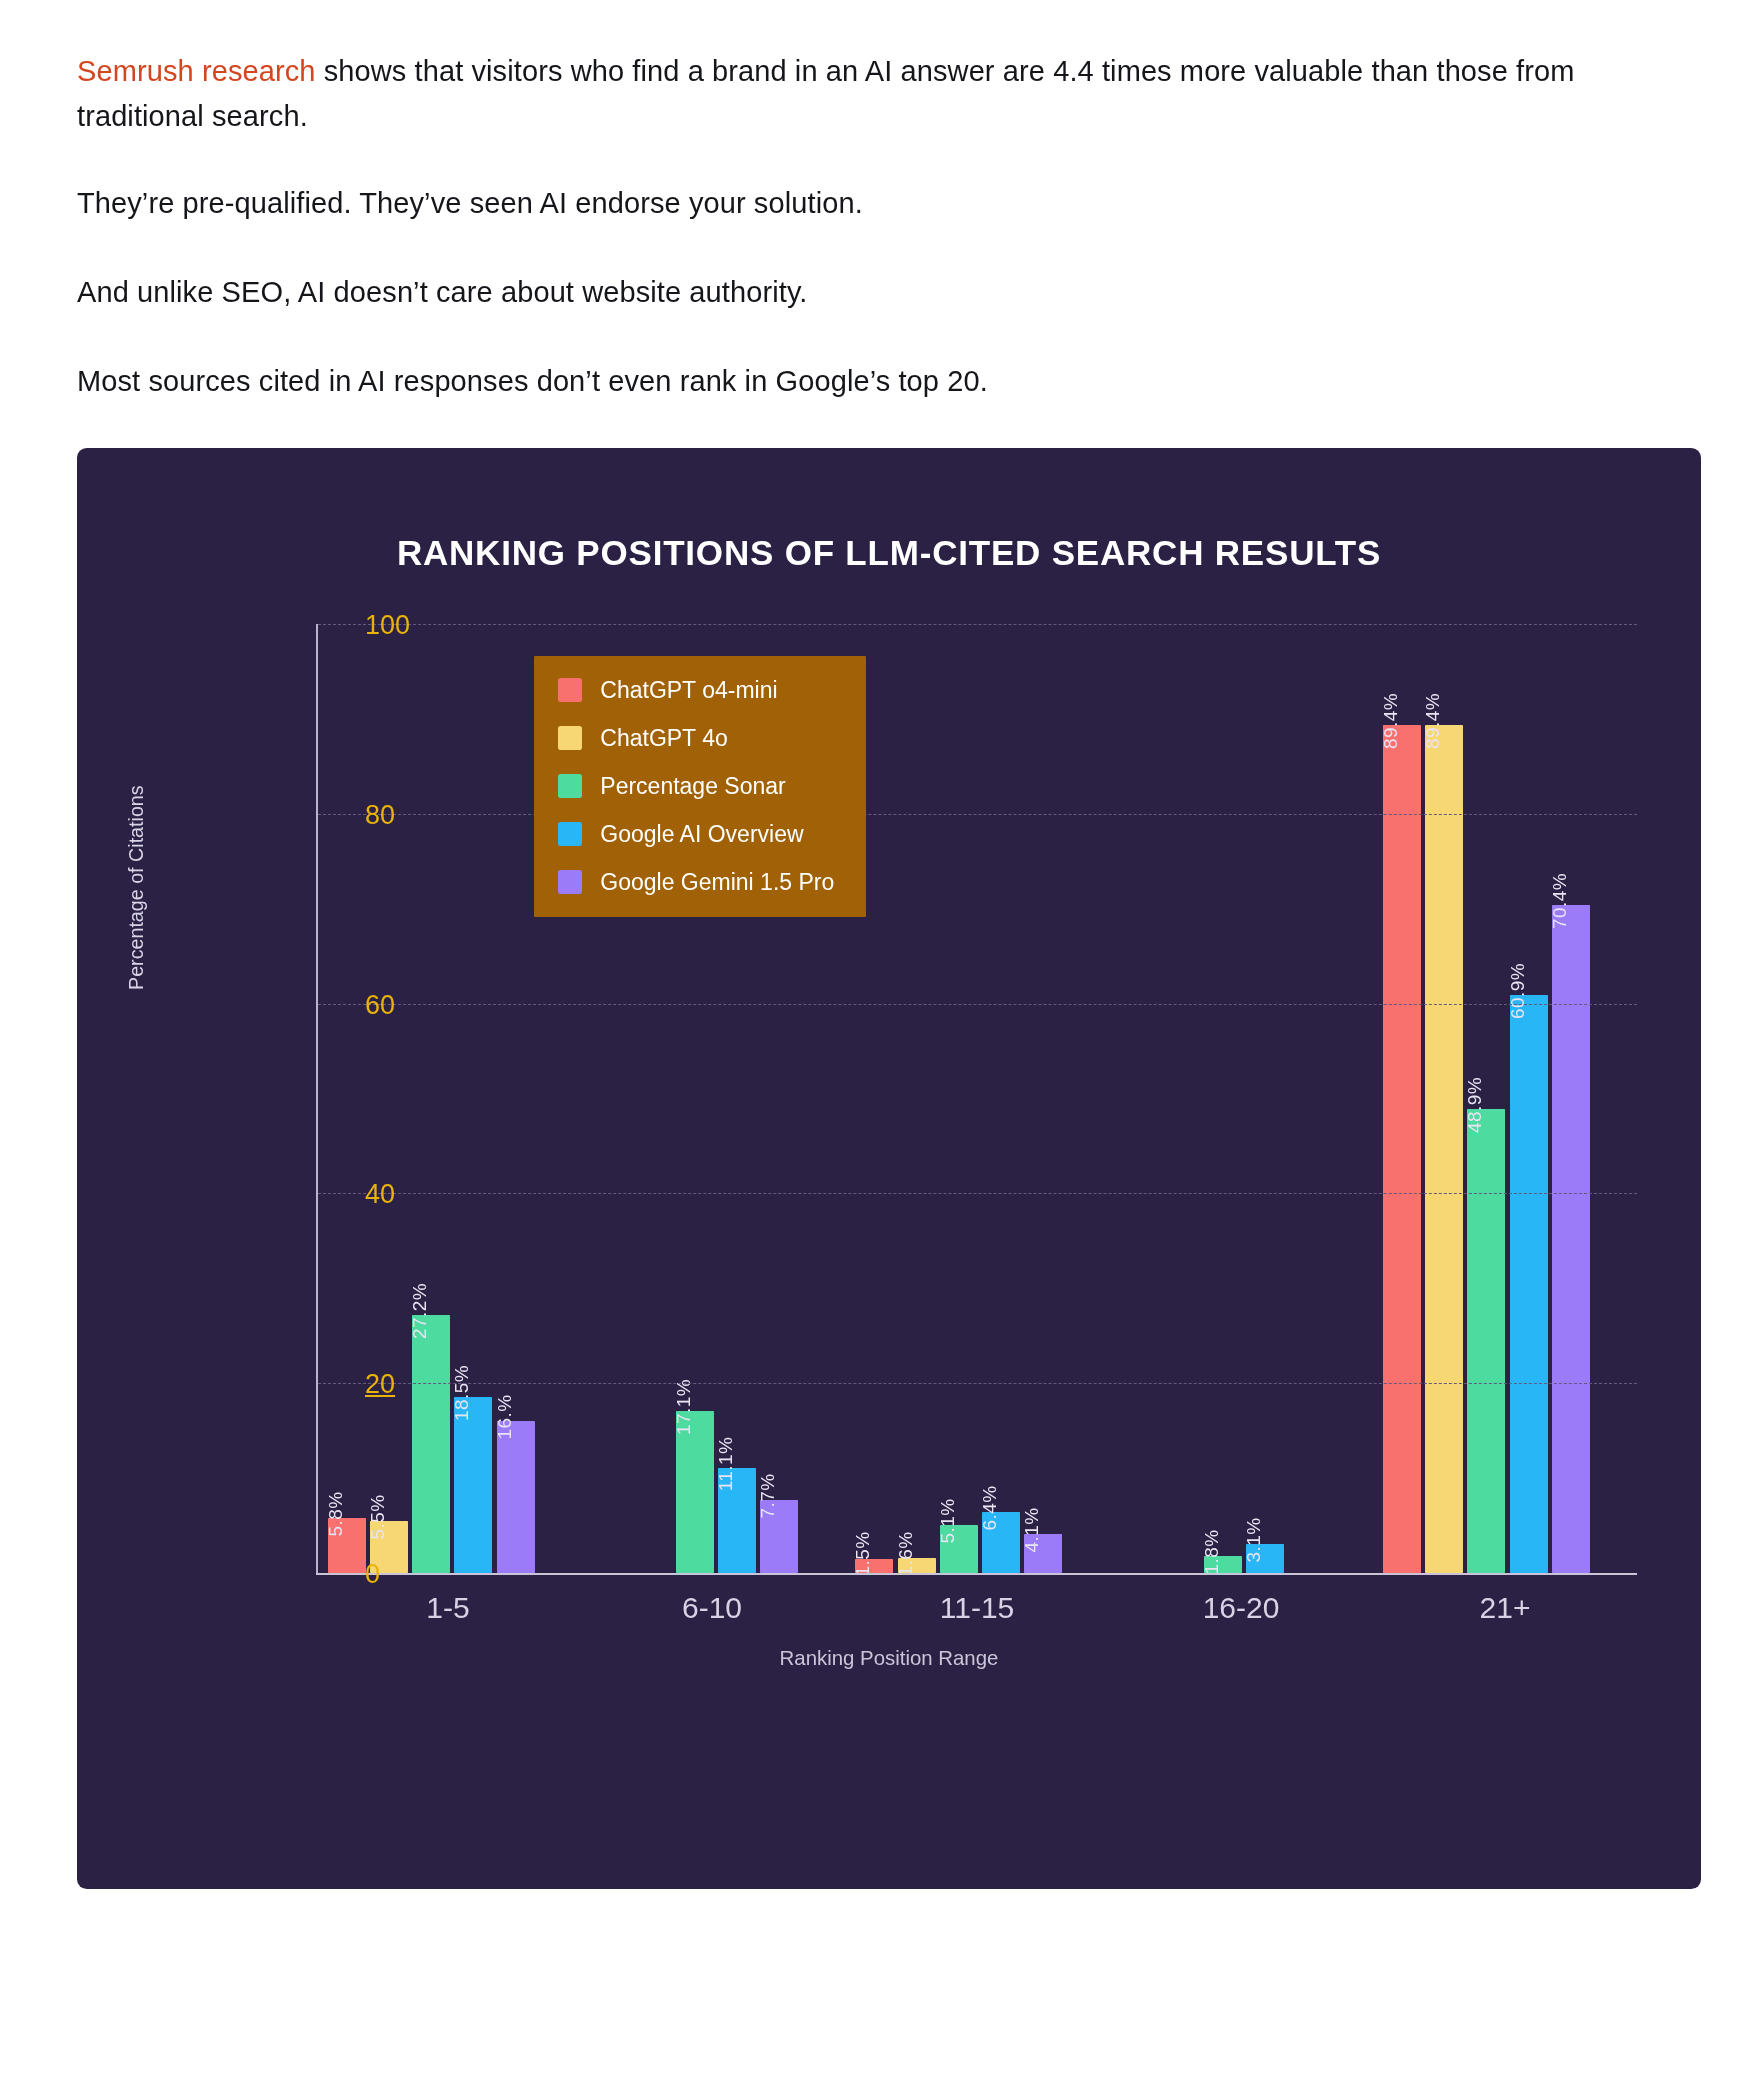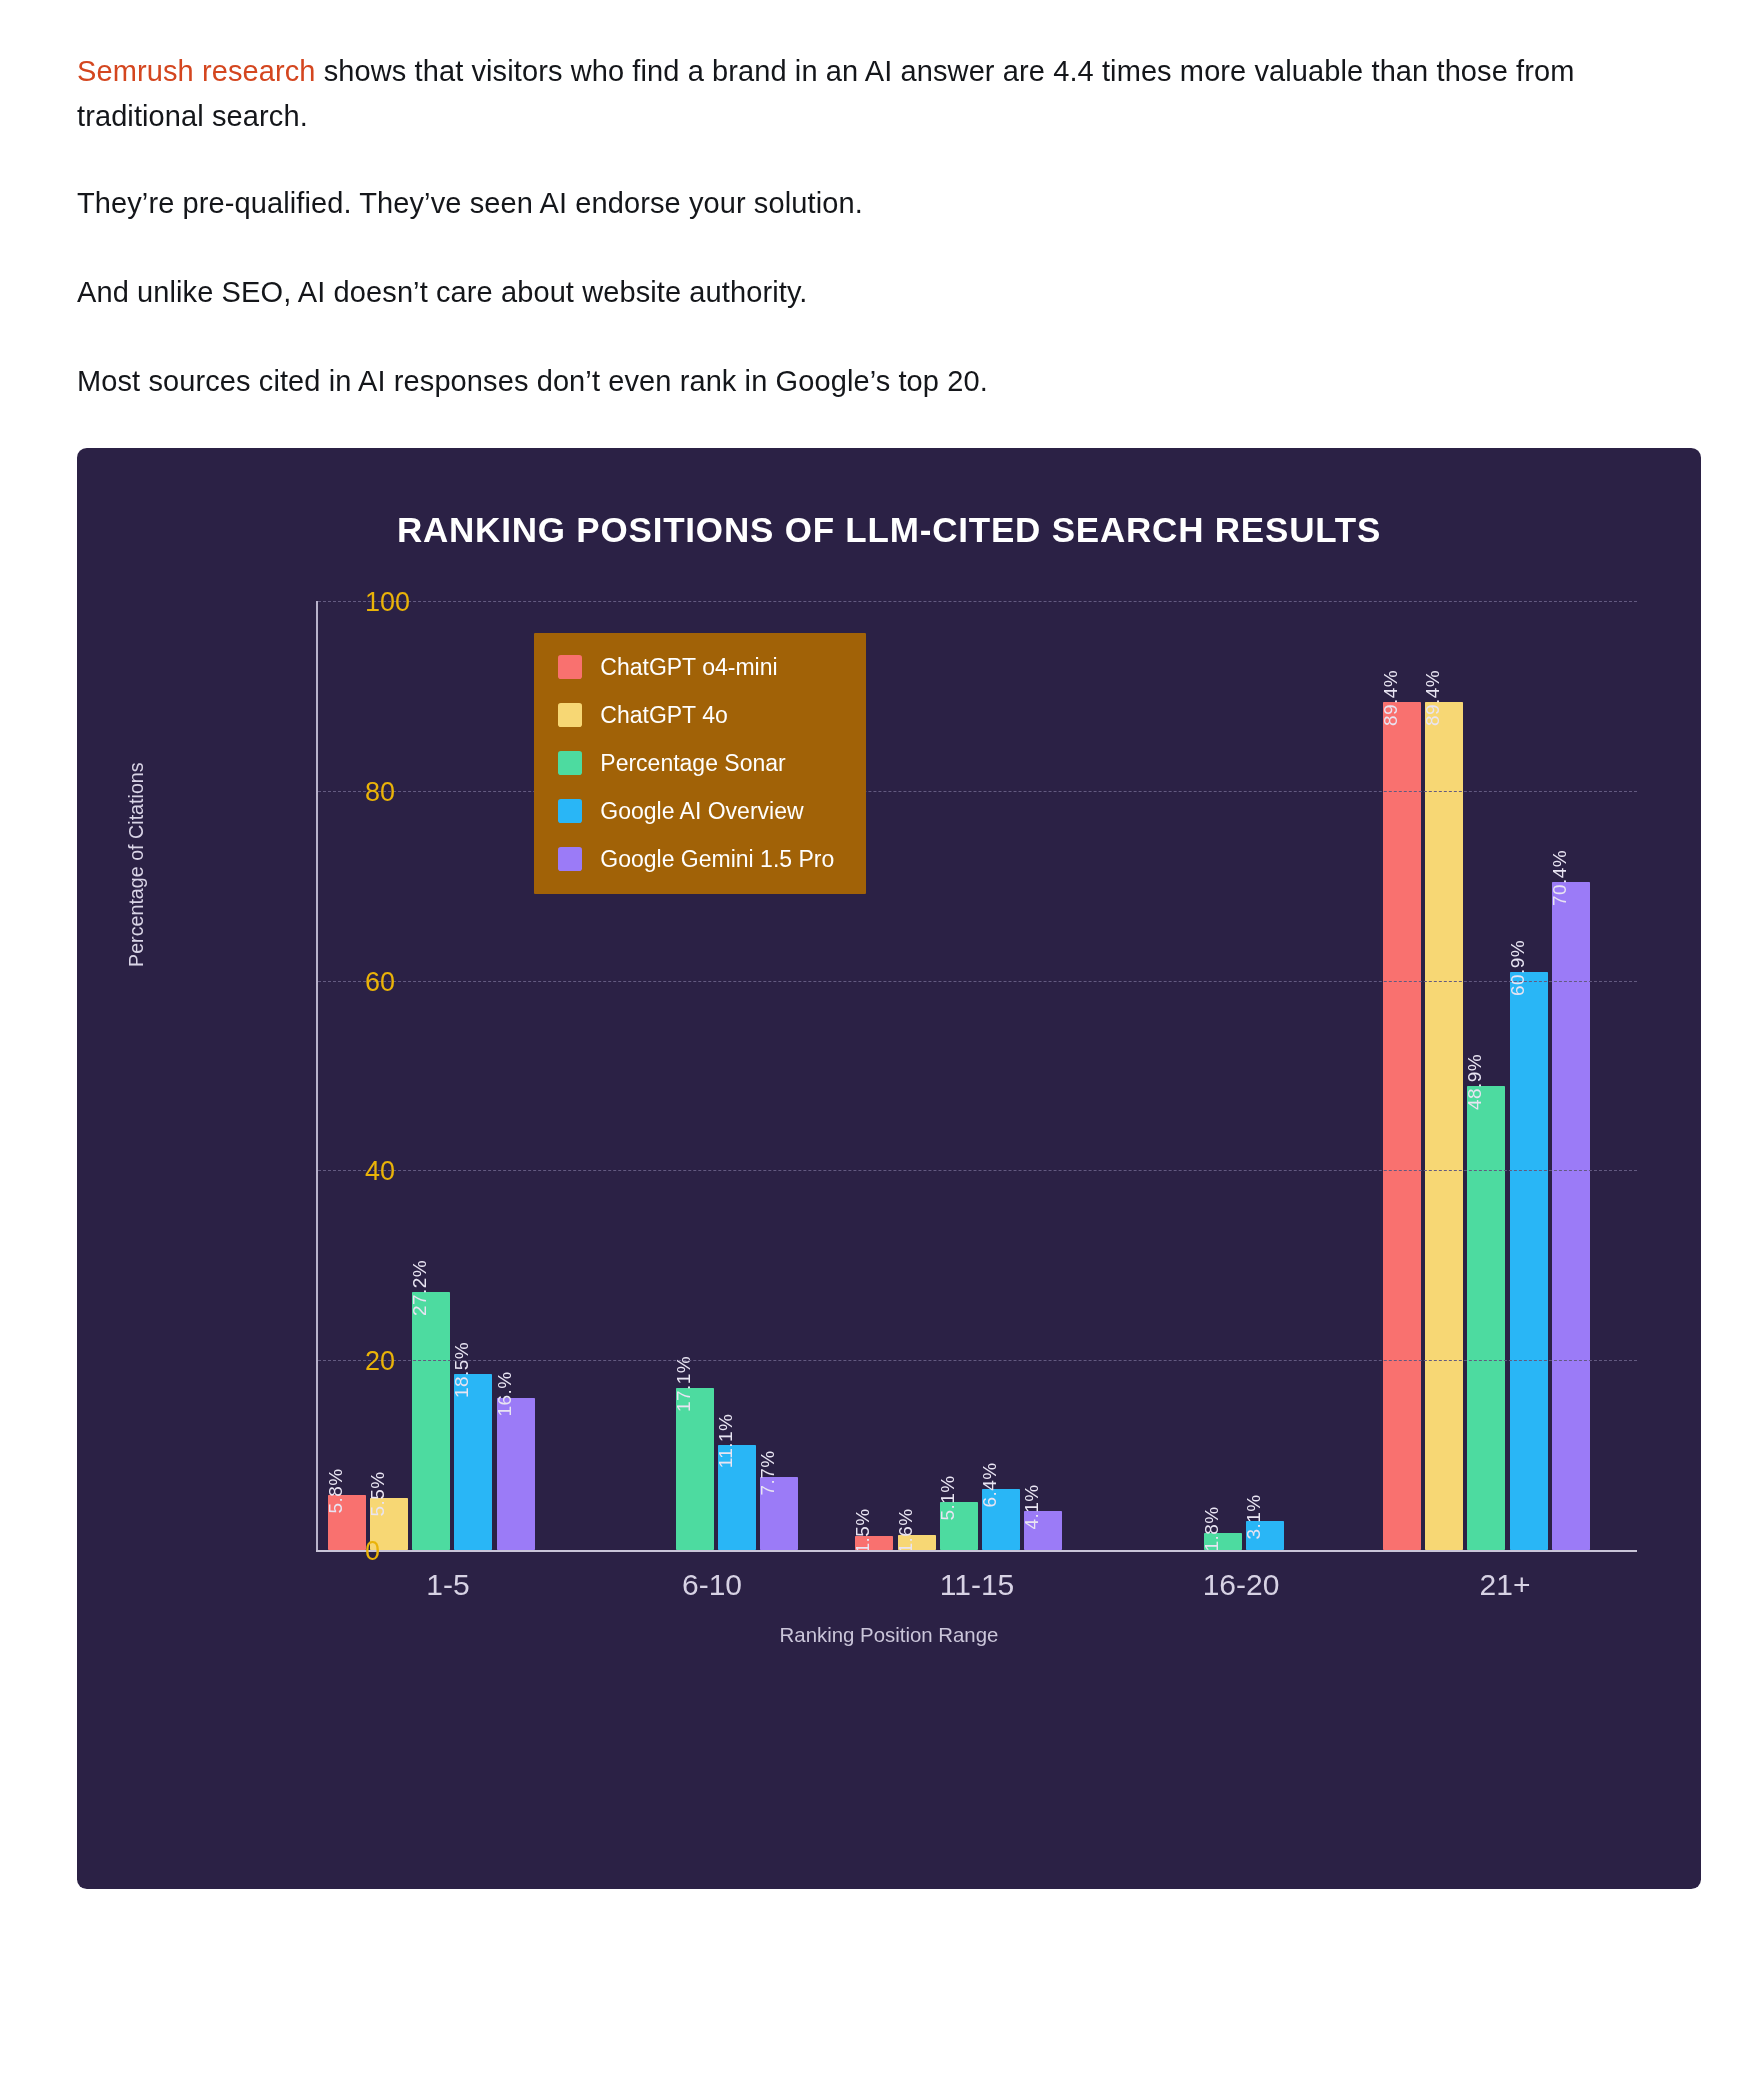--- a/index.html
+++ b/index.html
@@ -26,21 +26,21 @@
   }
   .para.first { margin-bottom: 42px; }
   .link {
     color: #d4461f;
     text-decoration: none;
   }
   .chart-card {
     margin-top: 12.7px;
     background: #2b2145;
     border-radius: 9.8px;
-    padding: 41px 28px 31px 28px;
+    padding: 64px 28px 31px 28px;
     width: 1624px;
     height: 1441px;
     position: relative;
   }
   .chart-title {
     color: #ffffff;
     font-size: 35px;
     font-weight: bold;
     letter-spacing: 0.8px;
     text-align: center;
@@ -287,21 +287,21 @@
           </div>
       <div class="gridline" style="top: 759px;"></div>
           <div class="gridline" style="top: 569px;"></div>
           <div class="gridline" style="top: 380px;"></div>
           <div class="gridline" style="top: 190px;"></div>
           <div class="gridline" style="top: 0px;"></div>
         </div>
       <div class="axis-x"></div>
       <div id="yticks">
           <div class="ytick" style="top: 963px;">0</div>
-          <div class="ytick" style="top: 773px;">20</div>
+          <div class="ytick" style="top: 773px; text-decoration: underline;">20</div>
           <div class="ytick" style="top: 583px;">40</div>
           <div class="ytick" style="top: 394px;">60</div>
           <div class="ytick" style="top: 204px;">80</div>
           <div class="ytick" style="top: 14px;">100</div>
         </div>
       <div id="xticks">
           <div class="xtick" style="left: 343px;">1-5</div>
           <div class="xtick" style="left: 607px;">6-10</div>
           <div class="xtick" style="left: 872px;">11-15</div>
           <div class="xtick" style="left: 1136px;">16-20</div>

